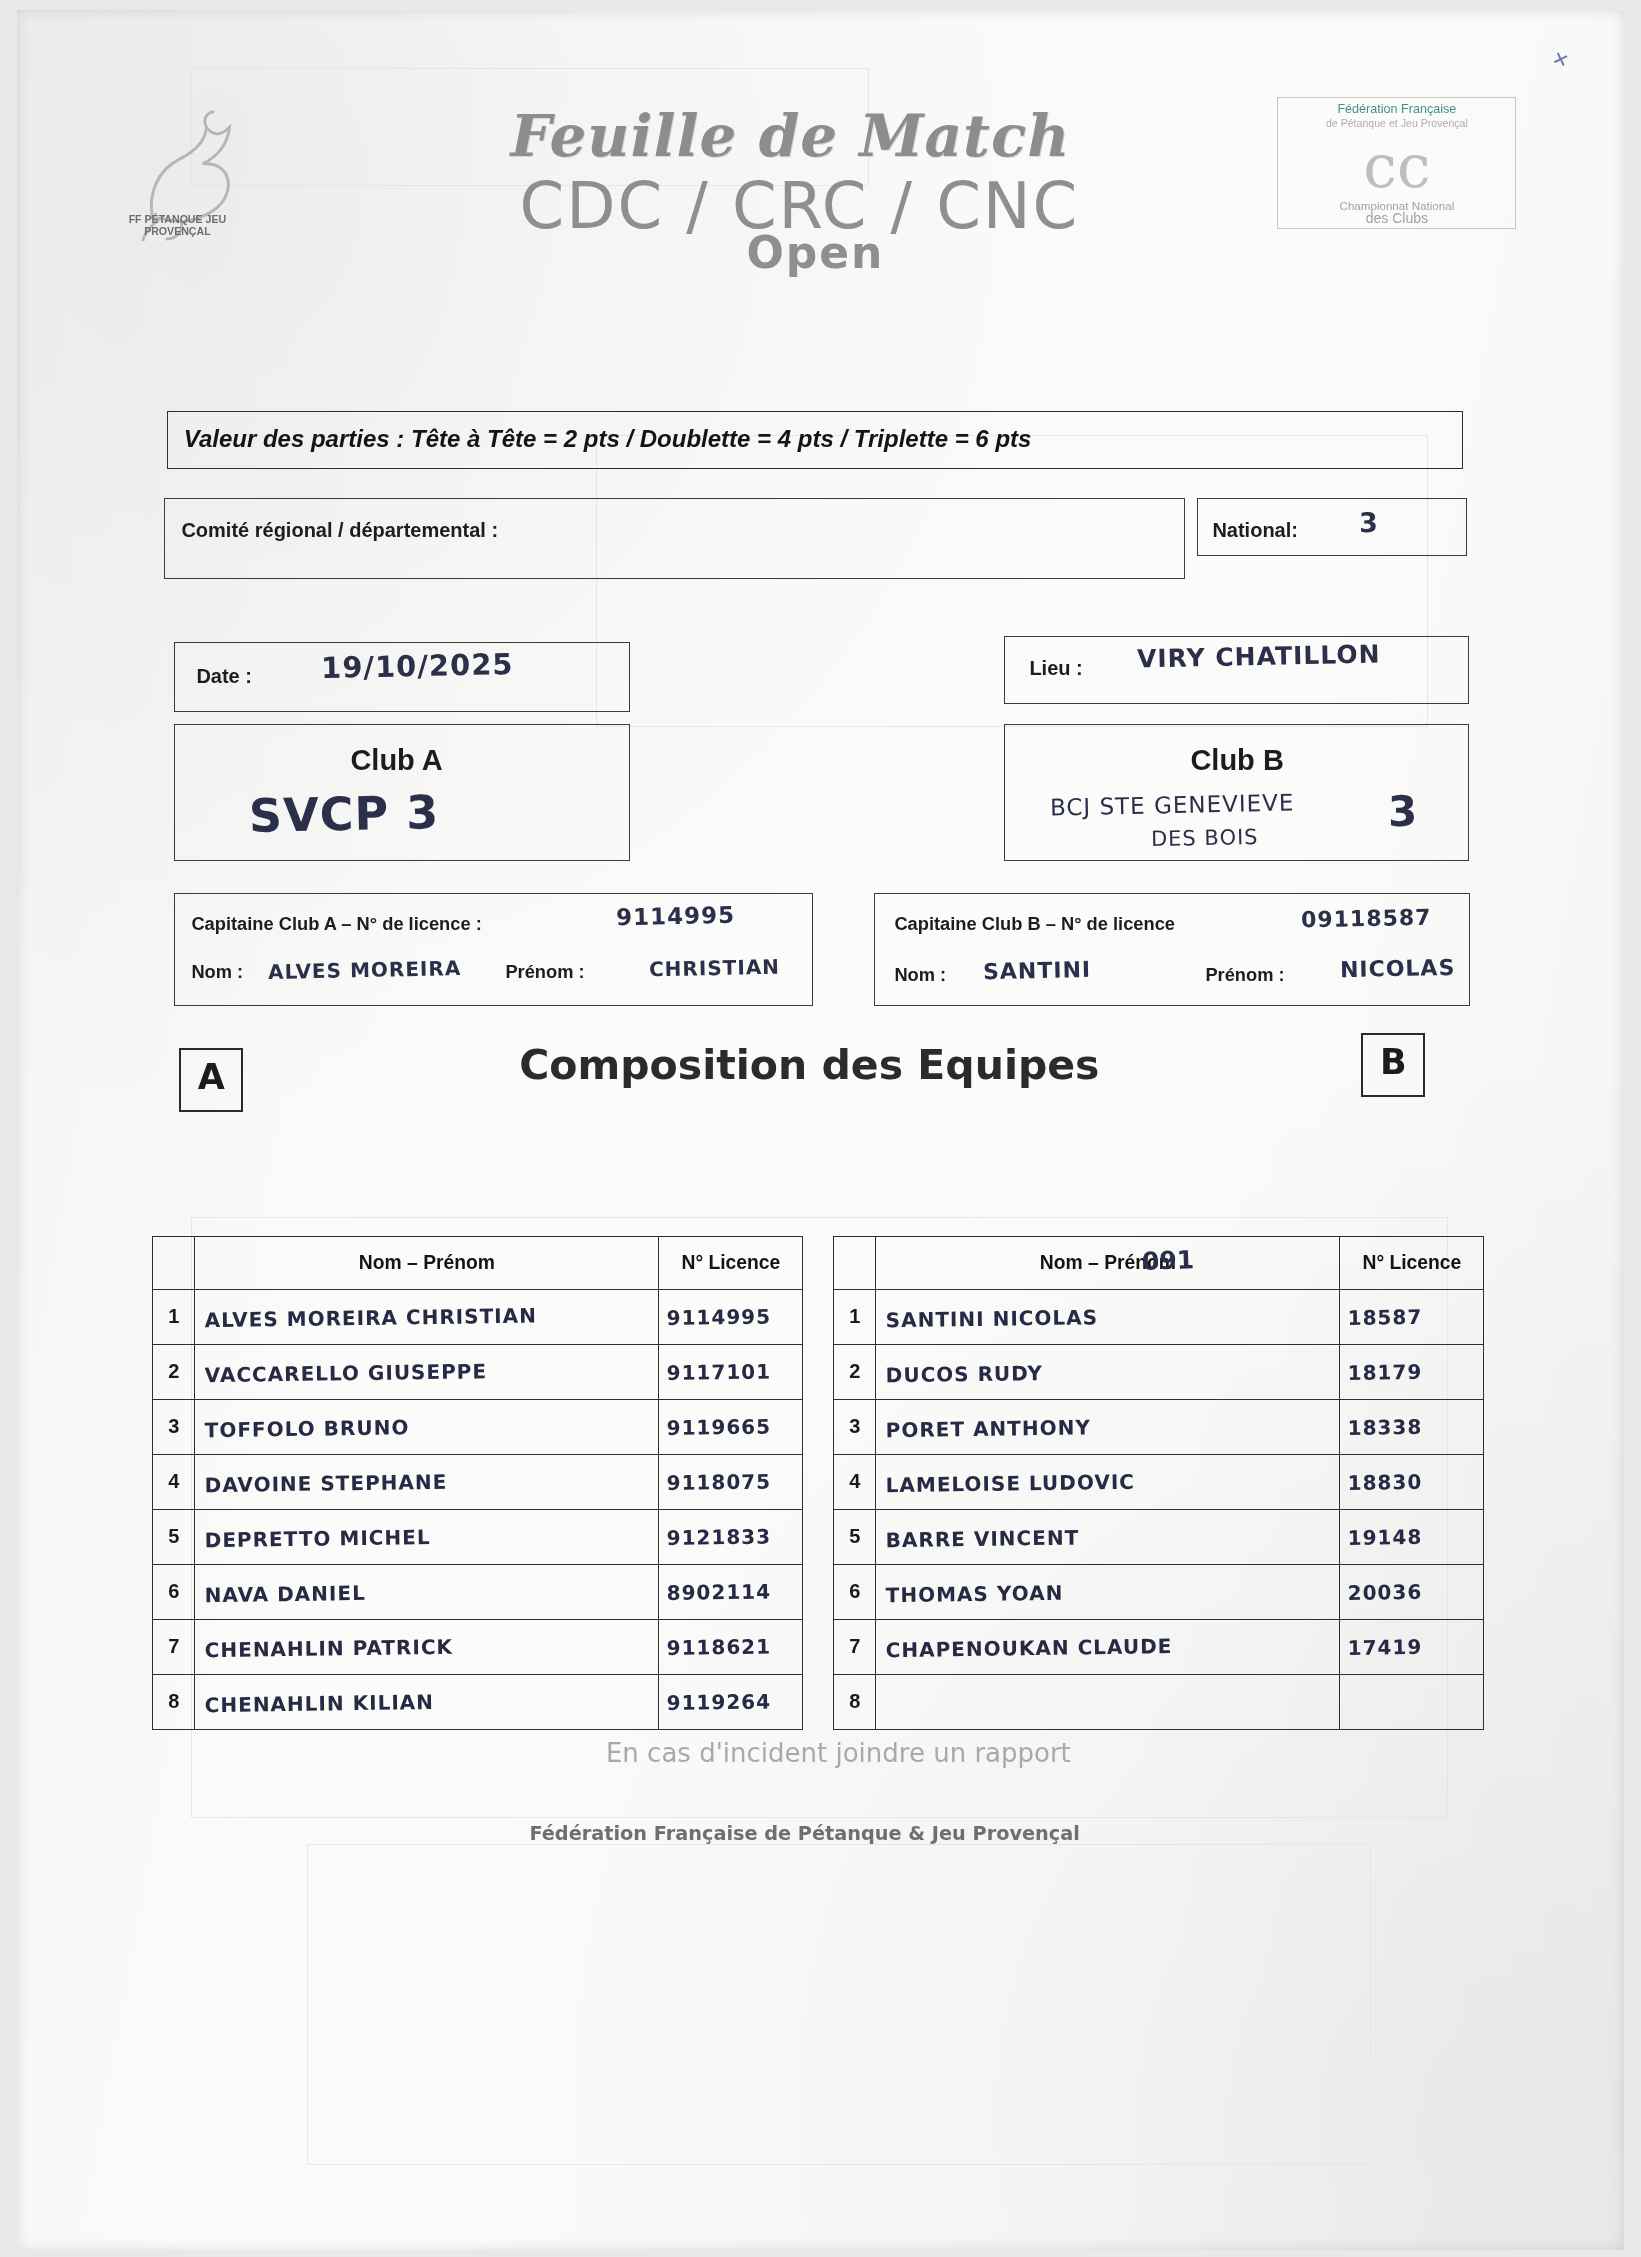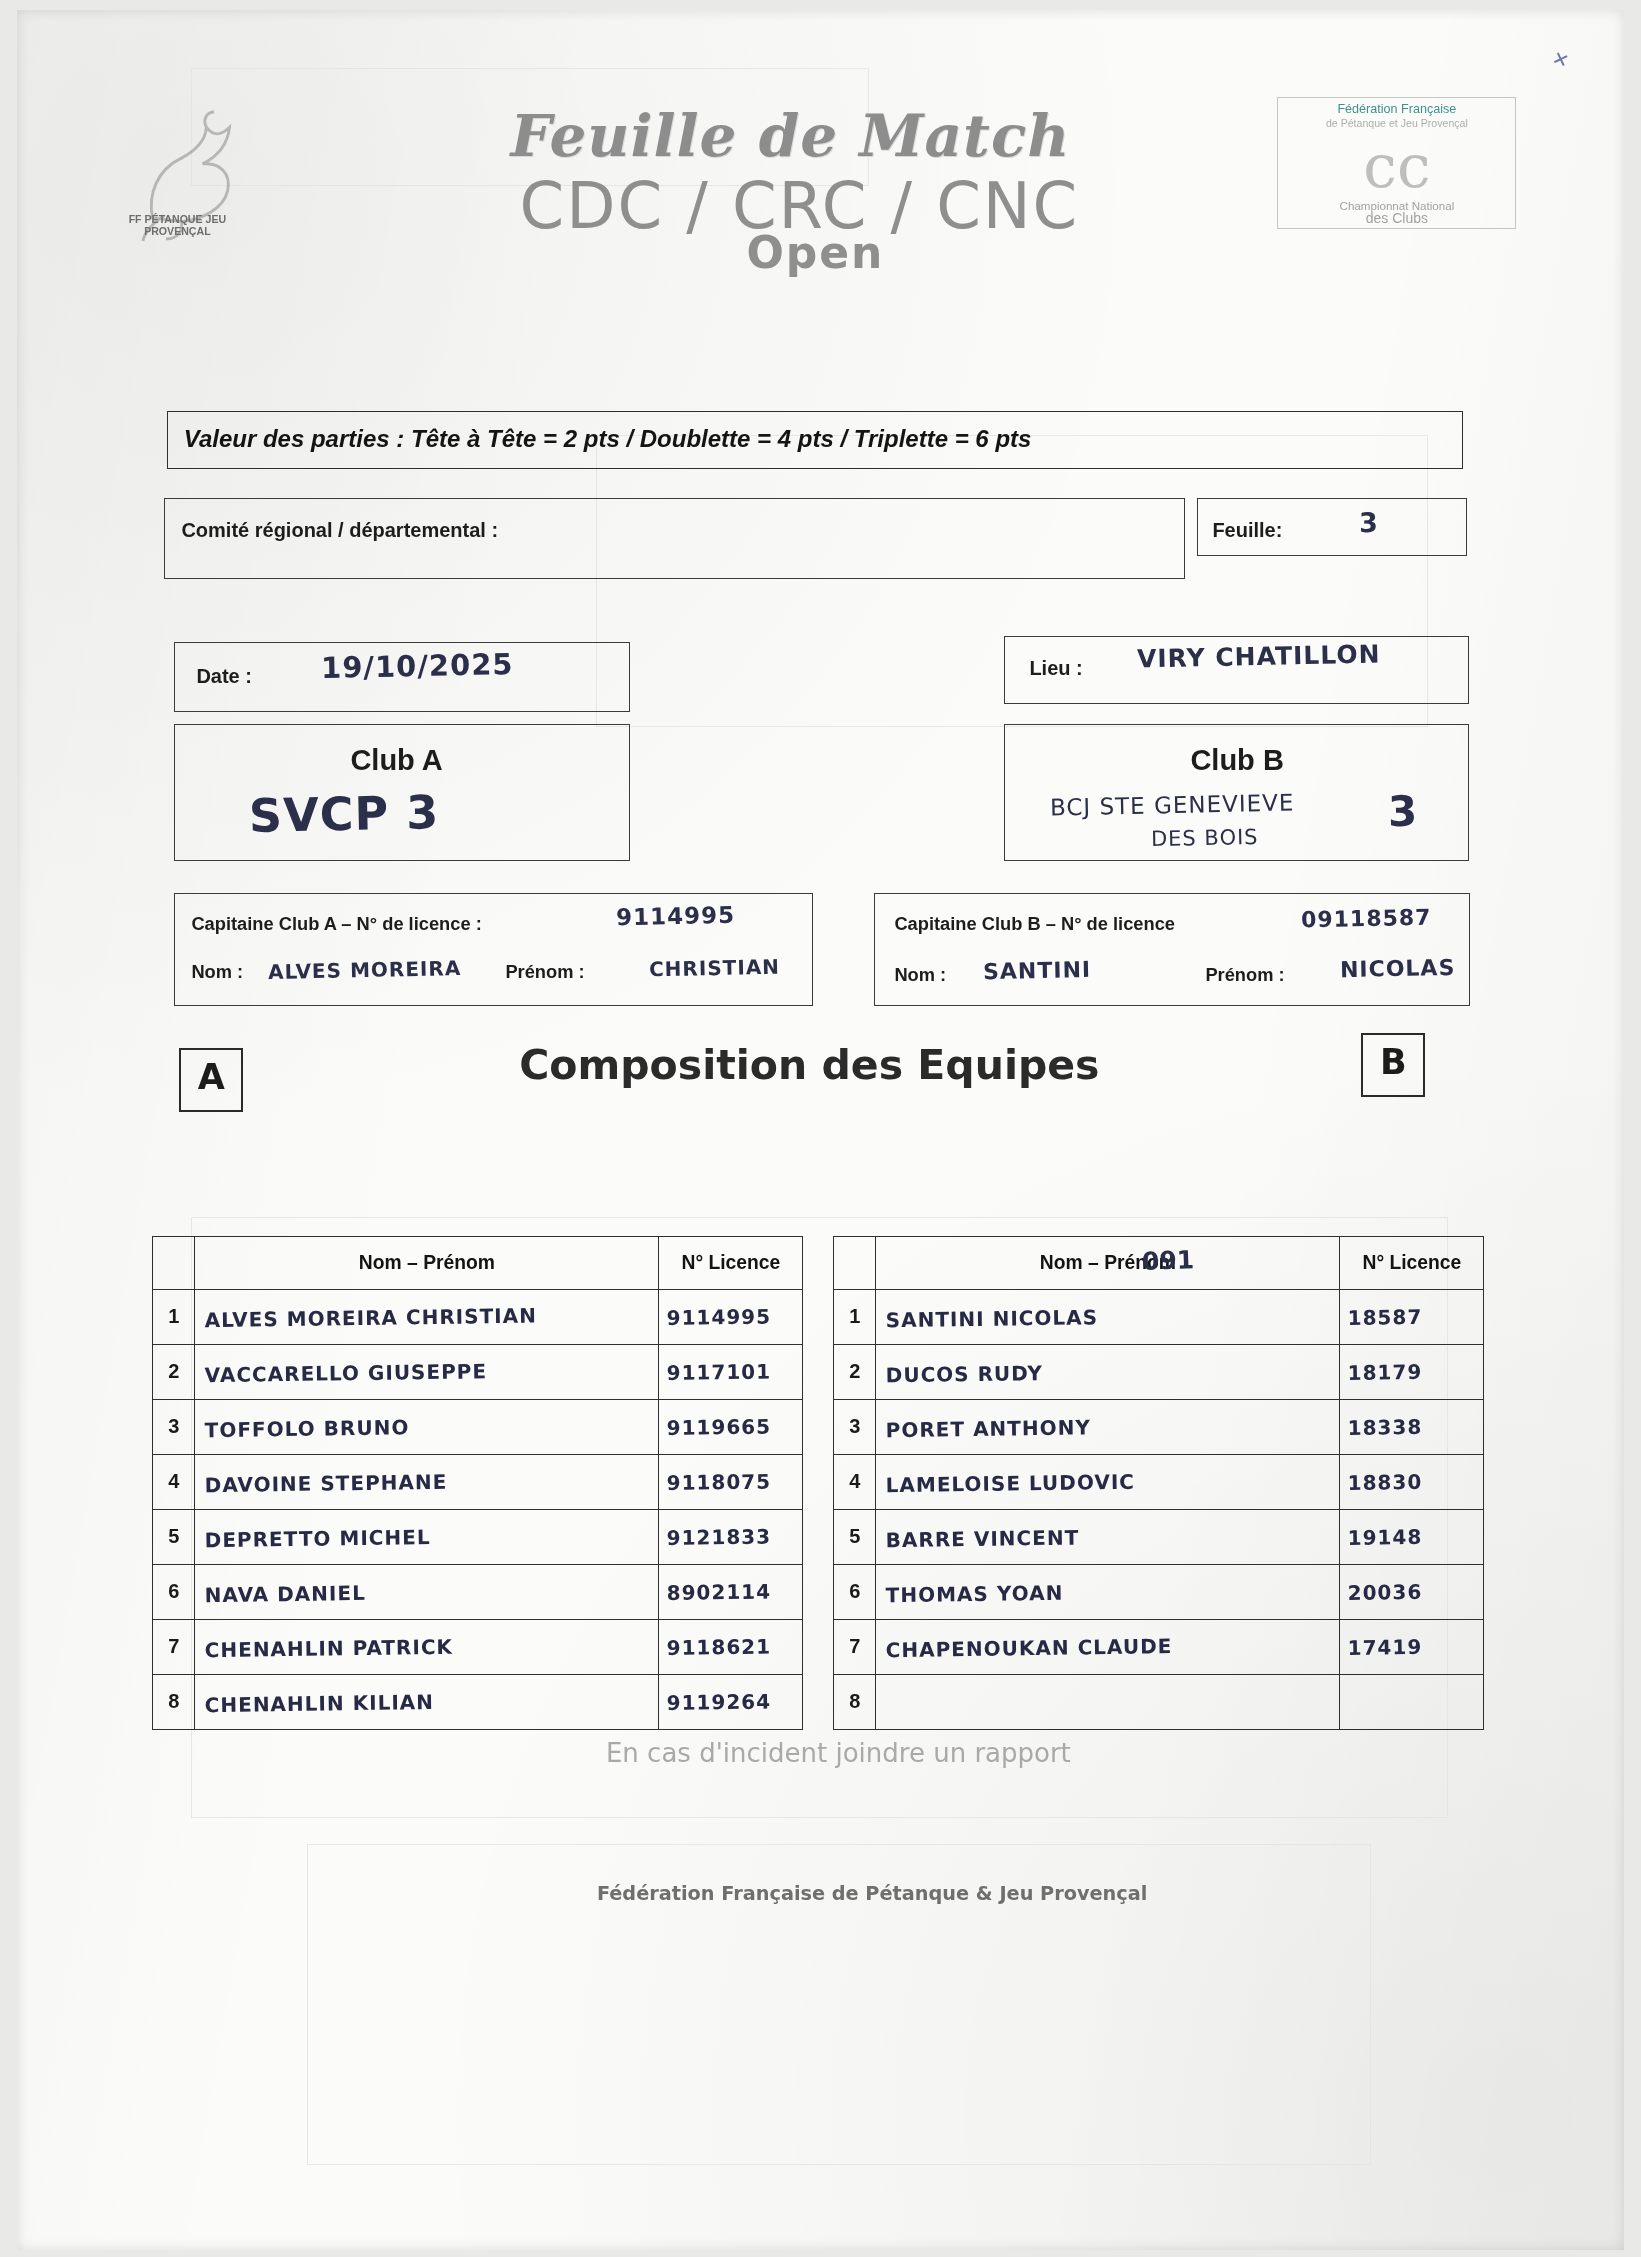--- a/index.html
+++ b/index.html
@@ -120,21 +120,21 @@
     position:absolute;right:145px;top:9.7px;
     color:#2a2e4a;font-family:"DejaVu Sans",sans-serif;font-weight:600;font-size:25px;
     transform:rotate(-2deg);
   }
 
   .foot1{
     position:absolute;left:512px;top:1728px;width:618px;text-align:center;
     font-size:26px;color:#a9a9a9;font-family:"DejaVu Sans",sans-serif;
   }
   .foot2{
-    position:absolute;left:512px;top:1872px;width:618px;text-align:right;
+    position:absolute;left:512px;top:1812px;width:618px;text-align:left;
     font-size:19.3px;font-weight:bold;color:#6f6f6f;font-family:"DejaVu Sans",sans-serif;
   }
   .inkmark{
     position:absolute;left:1535px;top:39px;width:21px;height:25px;
     color:#3a4a9a;font-size:19.3px;transform:rotate(20deg);opacity:.75;
   }
 </style>
 </head>
 <body>
 
@@ -172,21 +172,21 @@
 
   <div class="valeur">
     <div class="t">Valeur des parties : Tête à Tête = 2 pts / Doublette = 4 pts / Triplette = 6 pts</div>
   </div>
 
   <div class="comite"></div>
   <div class="lbl" style="left:164px;top:509px;font-size:20px;">Comité régional / départemental :</div>
   <div class="hand" style="left:579px;top:507px;font-size:21px;"></div>
 
   <div class="division"></div>
-  <div class="lbl" style="left:1195px;top:509px;font-size:20px;">Feuille:</div>
+  <div class="lbl" style="left:1195px;top:509px;font-size:20px;">National:</div>
   <div class="hand" style="left:1342px;top:497px;font-size:27px;">3</div>
 
   <div class="datebx"></div>
   <div class="lbl" style="left:179px;top:655px;font-size:20px;">Date :</div>
   <div class="hand" style="left:304px;top:639px;font-size:29px;">19/10/2025</div>
 
   <div class="lieubx"></div>
   <div class="lbl" style="left:1012px;top:647px;font-size:20px;">Lieu :</div>
   <div class="hand" style="left:1120px;top:632px;font-size:25px;">VIRY CHATILLON</div>
 

